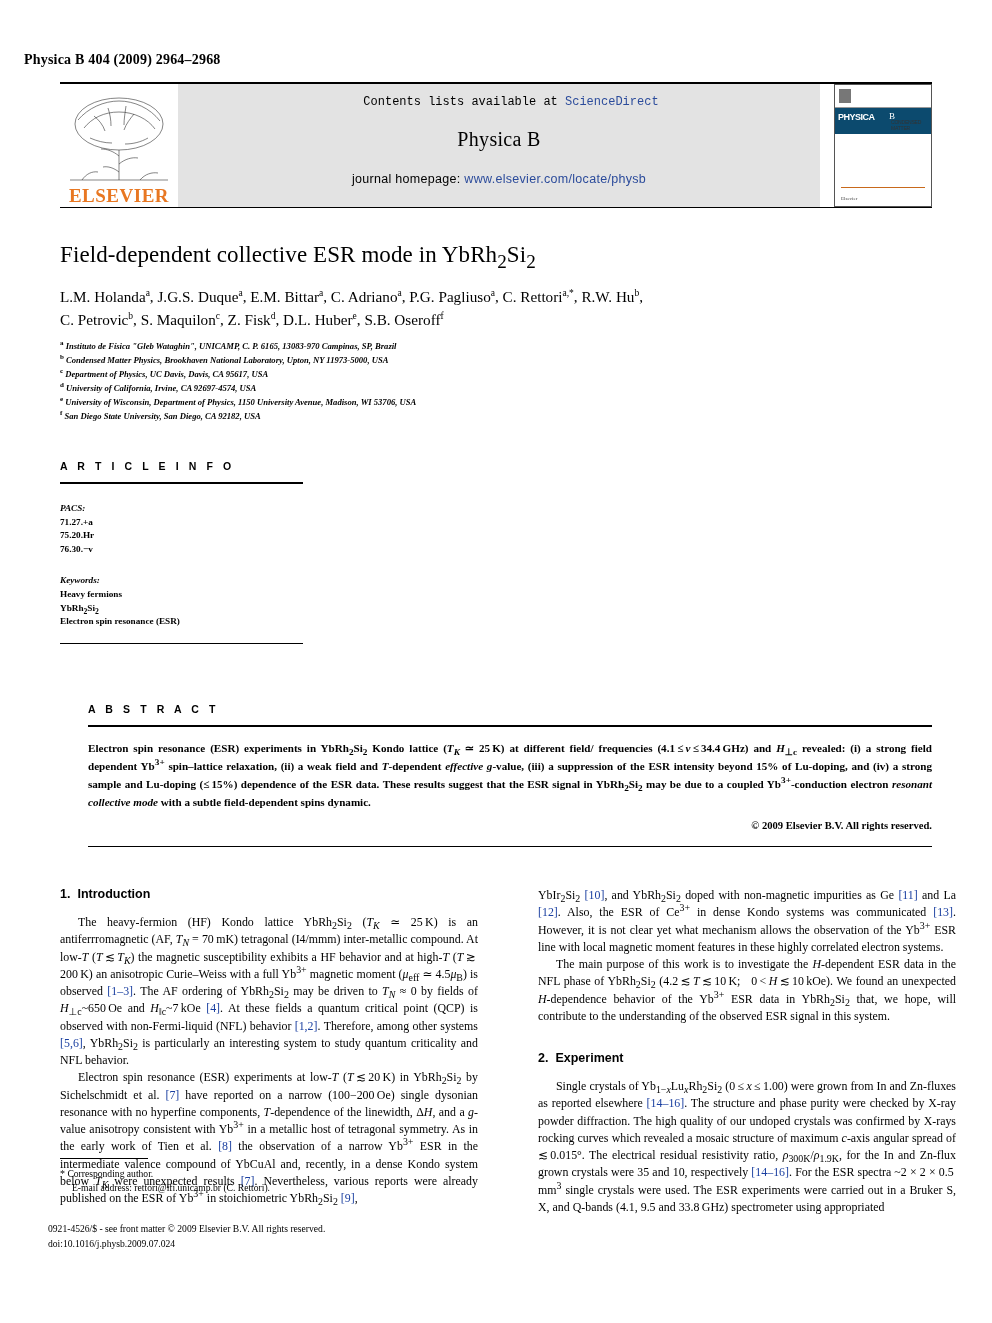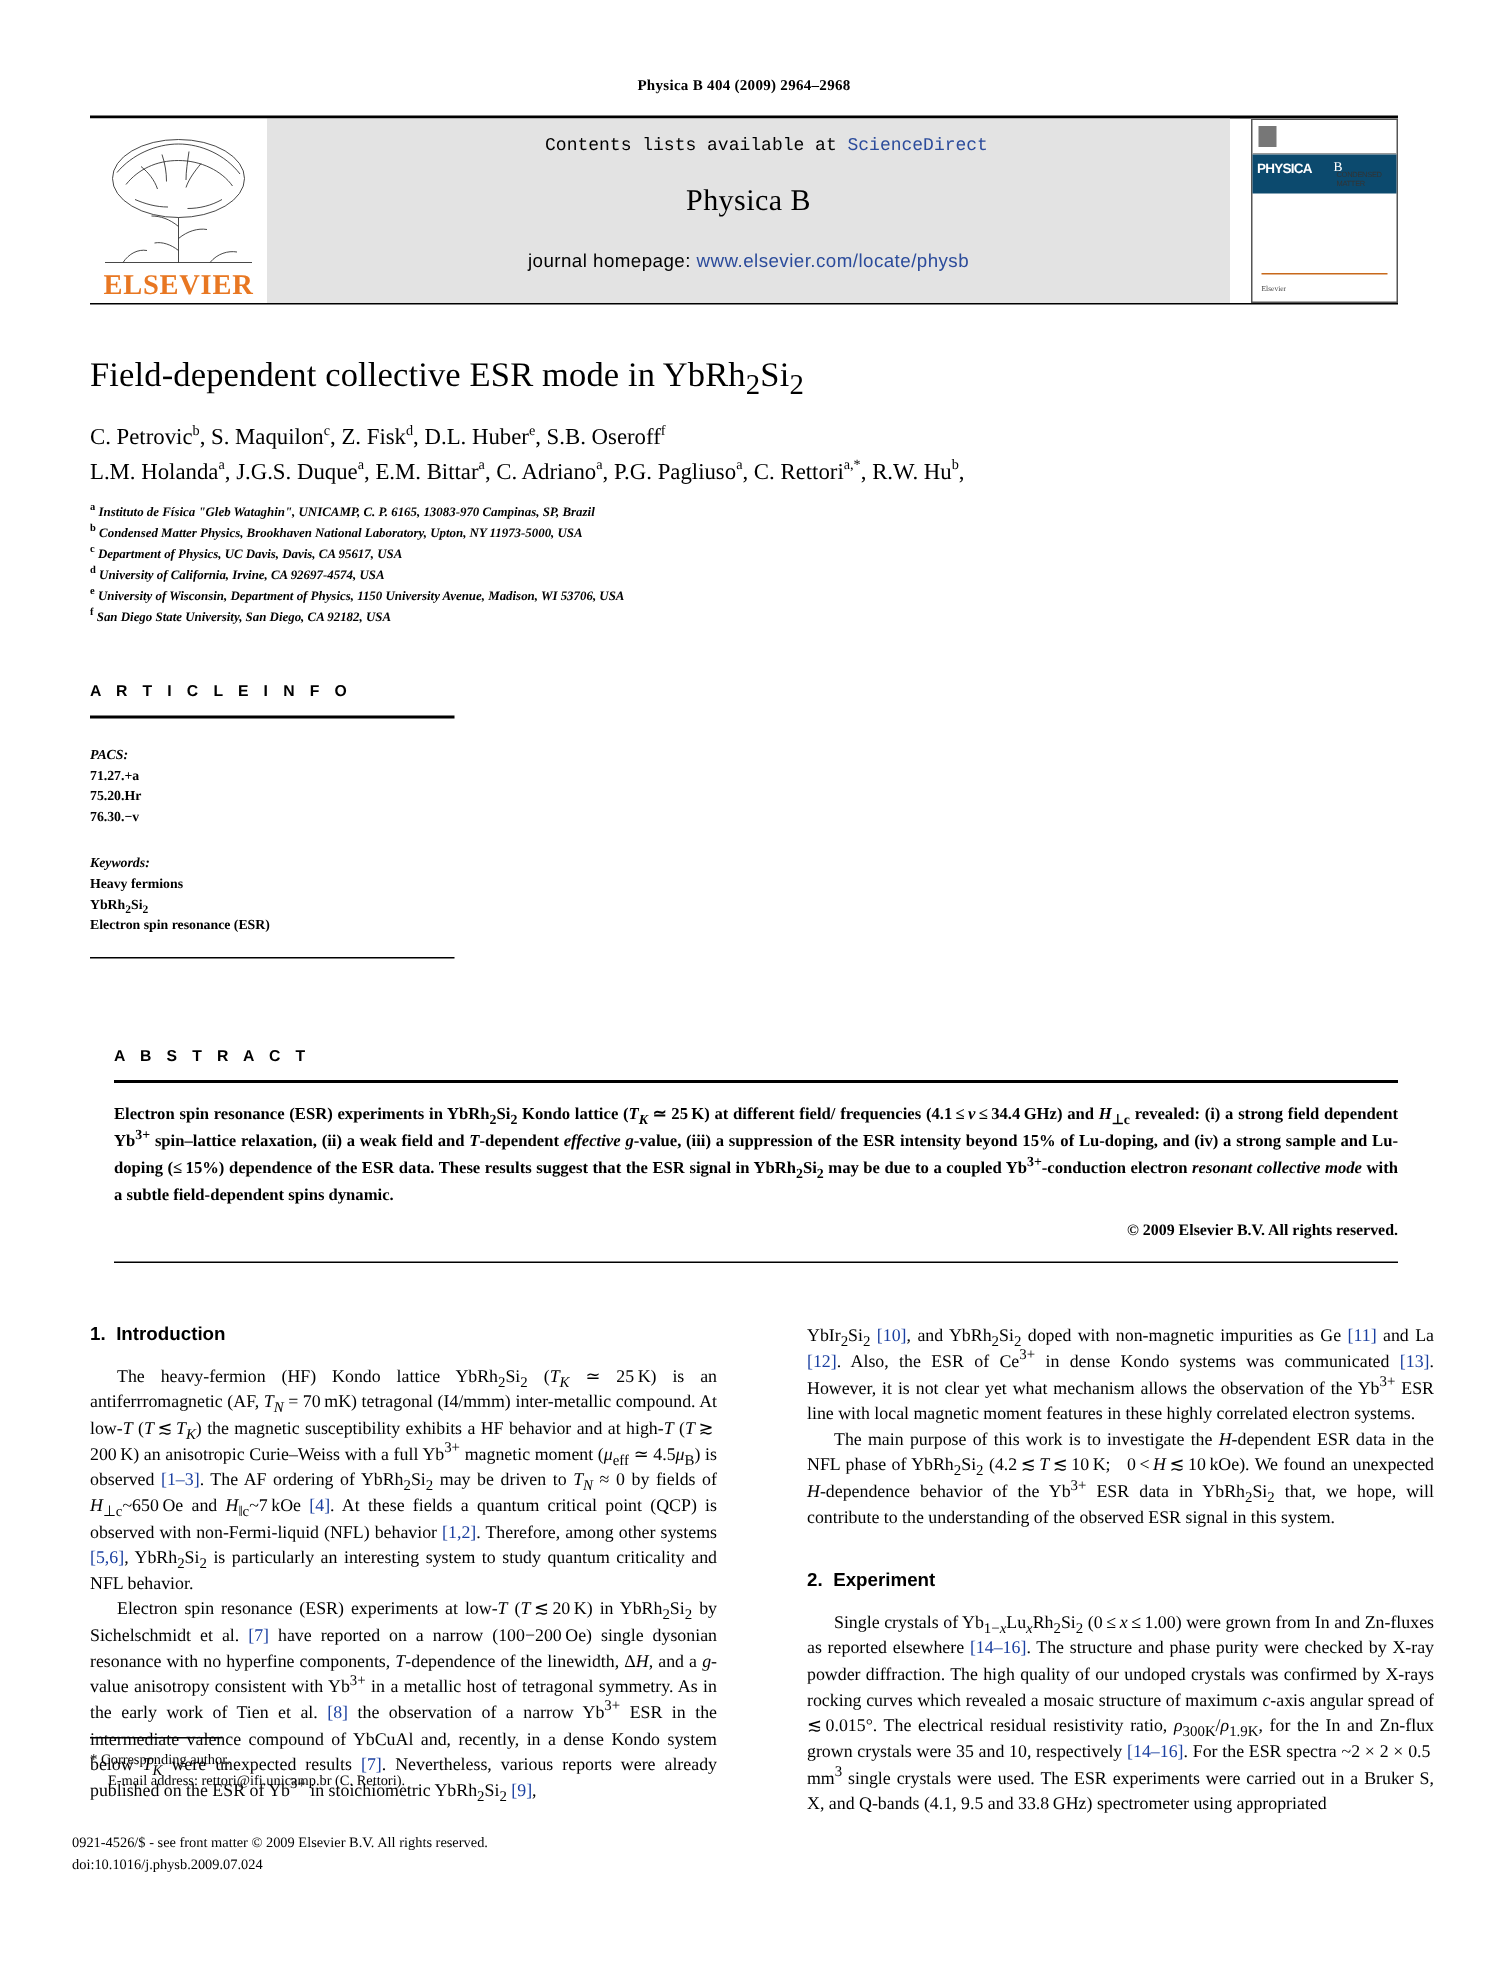--- a/index.html
+++ b/index.html
@@ -8,26 +8,26 @@
     background: #ffffff;
     font-family: "Liberation Serif", serif;
     color: #000000;
     position: relative;
     overflow: hidden;
   }
   .page { position:relative; width:992px; height:1323px; box-sizing:border-box; }
 
   
   .runhead {
-    text-align:center;
     font-family:"Liberation Serif", serif;
     font-weight:bold;
-    font-size:10px;
+    font-size:14px;
     padding-top:52px;
     letter-spacing:.2px;
+    padding-left:24px;
   }
 
   
   .masthead-wrap { position:relative; margin:14px 60px 0 60px; }
   .rule-top { border-top:2.5px solid #000; }
   .masthead { display:flex; align-items:stretch; height:123px; margin-top:0; }
   .elsevier-logo {
     width:118px; flex:0 0 118px; position:relative; background:#fff;
     display:flex; flex-direction:column; justify-content:flex-end; align-items:center;
   }
@@ -84,21 +84,21 @@
     font-family:"Liberation Serif", serif;
   }
   .authors sup { font-size:9.5px; }
   .affils { margin-top:9px; font-size:8.6px; font-style:italic; font-weight:bold; line-height:1.62; }
   .affils sup { font-style:normal; font-size:7px; }
   .affils div { white-space:nowrap; }
 
   
   .info-abstract { margin:36px 60px 0 60px; display:flex;flex-direction:column; }
   .col-info { width:243px; flex:0 0 243px; }
-  .col-abs  { flex:1 1 auto; margin-left:16px; }
+  .col-abs  { flex:1 1 auto; margin-left:28px; }
   .sec-head {
     font-family:"Liberation Sans", sans-serif;
     font-weight:bold; font-size:10.5px; letter-spacing:3.6px;
   }
   .hr-thick { border-top:2.4px solid #000; margin-top:10px; }
   .pacs { margin-top:18px; font-size:9.2px; line-height:1.5; font-weight:bold;}
   .pacs .lbl { font-style:italic; }
   .kw { margin-top:17px; font-size:9.2px; line-height:1.5; font-weight:bold;}
   .kw .lbl { font-style:italic; }
   .info-bottom-rule { border-top:1.3px solid #000; margin-top:14px; }
@@ -197,22 +197,22 @@
     </div>
   </div>
   <div class="rule-bottom"></div>
 
   <div class="title-block">
     <h1 class="article-title">
       <span>Field-dependent collective ESR mode in YbRh</span><sub>2</sub><span>Si</span><sub>2</sub>
     </h1>
 
     <div class="authors">
+      <div>L.M. Holanda<sup>a</sup>, J.G.S. Duque<sup>a</sup>, E.M. Bittar<sup>a</sup>, C. Adriano<sup>a</sup>, P.G. Pagliuso<sup>a</sup>, C. Rettori<sup>a,*</sup>, R.W. Hu<sup>b</sup>,</div>
       <div>C. Petrovic<sup>b</sup>, S. Maquilon<sup>c</sup>, Z. Fisk<sup>d</sup>, D.L. Huber<sup>e</sup>, S.B. Oseroff<sup>f</sup></div>
-      <div>L.M. Holanda<sup>a</sup>, J.G.S. Duque<sup>a</sup>, E.M. Bittar<sup>a</sup>, C. Adriano<sup>a</sup>, P.G. Pagliuso<sup>a</sup>, C. Rettori<sup>a,*</sup>, R.W. Hu<sup>b</sup>,</div>
     </div>
 
     <div class="affils">
       <div><sup>a</sup> <span>Instituto de Física "Gleb Wataghin", UNICAMP, C. P. 6165, 13083-970 Campinas, SP, Brazil</span></div>
       <div><sup>b</sup> <span>Condensed Matter Physics, Brookhaven National Laboratory, Upton, NY 11973-5000, USA</span></div>
       <div><sup>c</sup> <span>Department of Physics, UC Davis, Davis, CA 95617, USA</span></div>
       <div><sup>d</sup> <span>University of California, Irvine, CA 92697-4574, USA</span></div>
       <div><sup>e</sup> <span>University of Wisconsin, Department of Physics, 1150 University Avenue, Madison, WI 53706, USA</span></div>
       <div><sup>f</sup> <span>San Diego State University, San Diego, CA 92182, USA</span></div>
     </div>

